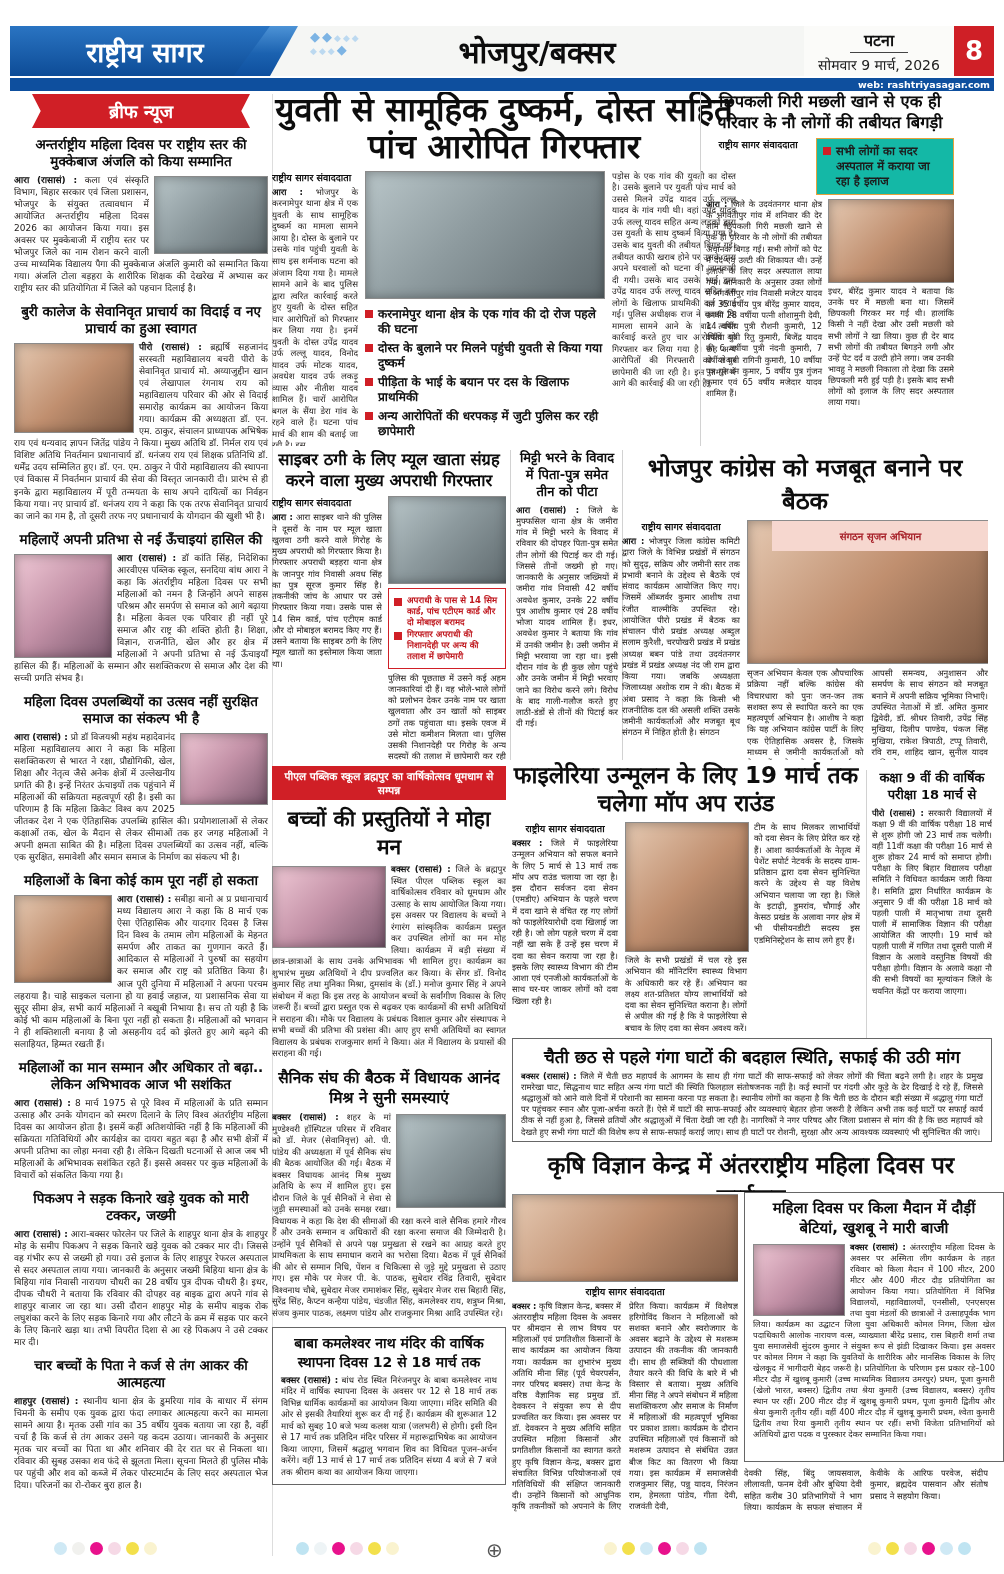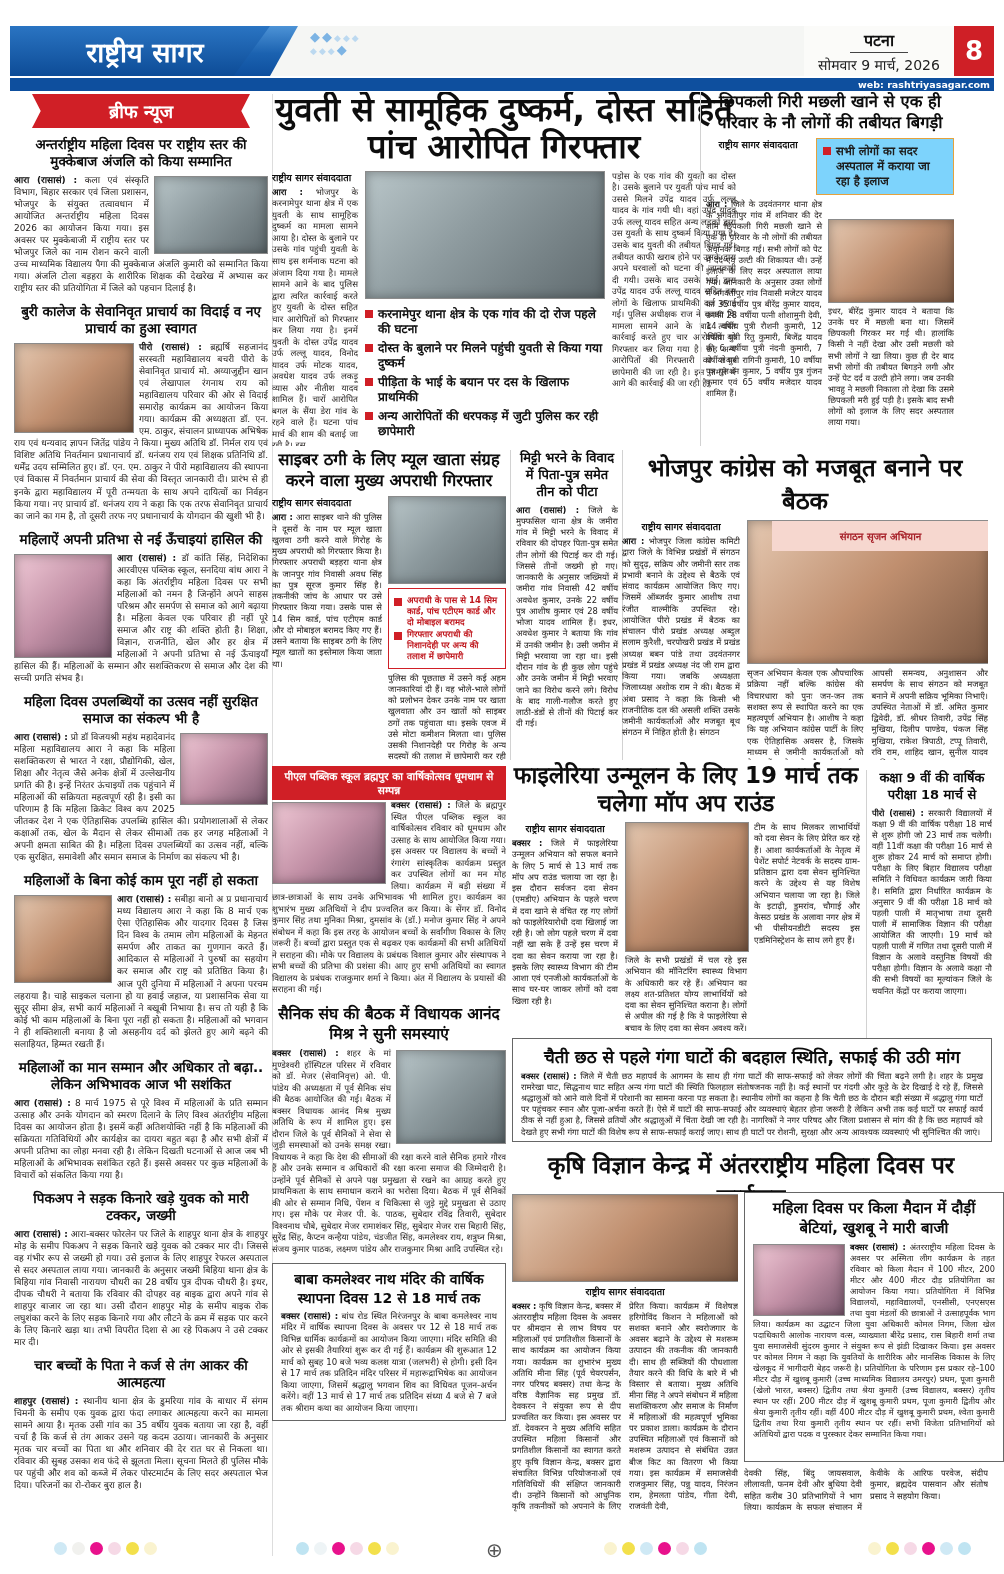--- a/index.html
+++ b/index.html
@@ -46,21 +46,21 @@
   .brief-art{margin-bottom:9px;}
   .brief-art .bt{font-size:13.5px;line-height:1.25;margin:2px 0 4px;}
   .ph-r{float:right;margin:2px 0 2px 5px;}
   .ph-l{float:left;margin:2px 5px 2px 0;}
   
   .main-head{font-size:33px;line-height:1.12;}
   .ms-row{display:flex;gap:7px;margin-top:5px;}
   .bul-box{border-bottom:3px solid #e8622a;padding:4px 0 6px;}
   .bul{display:flex;font-size:12px;font-weight:bold;color:#111;line-height:1.25;margin:4px 0;}
   
-  .hl-box{background:#7dd3fc;border:1px solid #e5a23c;padding:5px 6px;font-size:11.5px;font-weight:bold;
+  .hl-box{background:#14b8a6;border:1px solid #e5a23c;padding:5px 6px;font-size:11.5px;font-weight:bold;
           color:#1d1d1d;line-height:1.3;display:flex;}
   
   .redbox{border:1px solid #d01f26;padding:4px 5px;margin:4px 0;}
   .redbox .rl{display:flex;font-size:8.6px;font-weight:bold;color:#c01a20;line-height:1.25;margin:2px 0;}
   
   .kicker{background:#d01f26;color:#fff;font-weight:bold;font-size:10.5px;text-align:center;padding:3px 2px;}
   .boxed{border:1.5px solid #666;padding:6px 8px;background:#fff;}
   .banner{position:absolute;left:0;top:0;right:0;background:#f6d7cf;color:#a8232b;font-weight:bold;
           font-size:10px;text-align:center;padding:8px 0;margin-left:24px;}
   
@@ -71,20 +71,21 @@
 </head>
 <body>
 
 <div id="page">
 
   <div class="header">
     <div class="head-bar">
       <div class="mast">राष्ट्रीय सागर</div>
       <div class="head-center">
         <span class="diamonds">◆◆<small>◆◆◆</small><br><small>◆◆◆</small>◆</span>
+        <div class="section-title">भोजपुर/बक्सर</div>
       </div>
       <div class="edition-box">
         <div class="edition">पटना</div>
         <div class="dateline">सोमवार 9 मार्च, 2026</div>
       </div>
       <div class="pageno">8</div>
     </div>
     <div class="head-strip">
       <span>web: rashtriyasagar.com</span>
     </div>
@@ -178,21 +179,21 @@
     <div class="h-center" style="font-size:16.5px;line-height:1.25;">छिपकली गिरी मछली खाने से एक ही परिवार के नौ लोगों की तबीयत बिगड़ी</div>
     <div style="display:flex;gap:6px;margin-top:5px;align-items:flex-start;">
       <div class="byline" style="width:104px;">राष्ट्रीय सागर संवाददाता</div>
       <div class="hl-box" style="flex:1;">
         <span class="sq"></span>
         <span>सभी लोगों का सदर अस्पताल में कराया जा रहा है इलाज</span>
       </div>
     </div>
     <div style="display:flex;gap:6px;margin-top:4px;">
       <div class="body" style="font-size:8.3px;width:116px;"><span class="lead">आरा :</span> <span>जिले के उदवंतनगर थाना क्षेत्र के भगवतीपुर गांव में शनिवार की देर शाम छिपकली गिरी मछली खाने से एक ही परिवार के नौ लोगों की तबीयत अचानक बिगड़ गई। सभी लोगों को पेट में दर्द एवं उल्टी की शिकायत थी। उन्हें इलाज के लिए सदर अस्पताल लाया गया। जानकारी के अनुसार उक्त लोगों में भगवतीपुर गांव निवासी मजेटर यादव का 35 वर्षीय पुत्र बीरेंद्र कुमार यादव, उनकी 28 वर्षीया पत्नी शोशामुनी देवी, 14 वर्षीय पुत्री रौशनी कुमारी, 12 वर्षीया पुत्री रितु कुमारी, बिजेंद्र यादव की 6 वर्षीया पुत्री नंदनी कुमारी, 7 वर्षीया पुत्री रागिनी कुमारी, 10 वर्षीया पुत्र गुलशन कुमार, 5 वर्षीय पुत्र गुंजन कुमार एवं 65 वर्षीय मजेदार यादव शामिल हैं।</span></div>
-      <div style="flex:1;margin-top:20px;">
+      <div style="flex:1;">
         <div class="photo warm" style="width:100%;height:82px;margin-bottom:3px;"></div>
         <div class="body" style="font-size:8.3px;">इधर, बीरेंद्र कुमार यादव ने बताया कि उनके घर में मछली बना था। जिसमें छिपकली गिरकर मर गई थी। हालांकि किसी ने नहीं देखा और उसी मछली को सभी लोगों ने खा लिया। कुछ ही देर बाद सभी लोगों की तबीयत बिगड़ने लगी और उन्हें पेट दर्द व उल्टी होने लगा। जब उनकी भावहु ने मछली निकाला तो देखा कि उसमे छिपकली मरी हुई पड़ी है। इसके बाद सभी लोगों को इलाज के लिए सदर अस्पताल लाया गया।</div>
       </div>
     </div>
   </div>
 
   <div class="abs" style="left:272px;top:450px;width:234px;height:310px;">
     <div class="h-center" style="font-size:16.5px;line-height:1.25;">साइबर ठगी के लिए म्यूल खाता संग्रह करने वाला मुख्य अपराधी गिरफ्तार</div>
     <div style="display:flex;gap:6px;margin-top:5px;">
       <div style="width:110px;flex:0 0 auto;">
@@ -233,20 +234,21 @@
           <div class="banner">संगठन सृजन अभियान</div>
         </div>
         <div class="body cols2" style="font-size:8.4px;margin-top:4px;">सृजन अभियान केवल एक औपचारिक प्रक्रिया नहीं बल्कि कांग्रेस की विचारधारा को पुनः जन-जन तक सशक्त रूप से स्थापित करने का एक महत्वपूर्ण अभियान है। आशीष ने कहा कि यह अभियान कांग्रेस पार्टी के लिए एक ऐतिहासिक अवसर है, जिसके माध्यम से जमीनी कार्यकर्ताओं को नेतृत्व में आगे लाने और नई ऊर्जा का संचार करने का मार्ग प्रशस्त हो रहा है। आपसी समन्वय, अनुशासन और समर्पण के साथ संगठन को मजबूत बनाने में अपनी सक्रिय भूमिका निभाएँ। उपस्थित नेताओं में डॉ. अमित कुमार द्विवेदी, डॉ. श्रीधर तिवारी, उपेंद्र सिंह मुखिया, दिलीप पाण्डेय, पंकज सिंह मुखिया, राकेश त्रिपाठी, टप्पू तिवारी, रवि राम, शाहिद खान, सुनील यादव आदि रहे।</div>
       </div>
     </div>
   </div>
 
   <div class="abs" style="left:272px;top:766px;width:234px;height:792px;">
     <div>
       <div class="kicker">पीएल पब्लिक स्कूल ब्रह्मपुर का वार्षिकोत्सव धूमधाम से सम्पन्न</div>
+      <div class="h-center" style="font-size:21px;margin:4px 0;">बच्चों की प्रस्तुतियों ने मोहा मन</div>
       <div class="body" style="font-size:8.6px;"><span class="photo pink ph-l" style="width:112px;height:80px;"></span>
         <span class="lead">बक्सर (रासासं) :</span> <span>जिले के ब्रह्मपुर स्थित पीएल पब्लिक स्कूल का वार्षिकोत्सव रविवार को धूमधाम और उत्साह के साथ आयोजित किया गया। इस अवसर पर विद्यालय के बच्चों ने रंगारंग सांस्कृतिक कार्यक्रम प्रस्तुत कर उपस्थित लोगों का मन मोह लिया। कार्यक्रम में बड़ी संख्या में छात्र-छात्राओं के साथ उनके अभिभावक भी शामिल हुए। कार्यक्रम का शुभारंभ मुख्य अतिथियों ने दीप प्रज्वलित कर किया। के सेंगर डॉ. विनोद कुमार सिंह तथा मुनिका मिश्रा, दुमसांव के (डॉ.) मनोज कुमार सिंह ने अपने संबोधन में कहा कि इस तरह के आयोजन बच्चों के सर्वांगीण विकास के लिए जरूरी हैं। बच्चों द्वारा प्रस्तुत एक से बढ़कर एक कार्यक्रमों की सभी अतिथियों ने सराहना की। मौके पर विद्यालय के प्रबंधक विशाल कुमार और संस्थापक ने सभी बच्चों की प्रतिभा की प्रशंसा की। आए हुए सभी अतिथियों का स्वागत विद्यालय के प्रबंधक राजकुमार शर्मा ने किया। अंत में विद्यालय के प्रयासों की सराहना की गई।</span></div>
     </div>
 
     <div style="margin-top:8px;">
       <div class="h-center" style="font-size:15.5px;line-height:1.3;">सैनिक संघ की बैठक में विधायक आनंद मिश्र ने सुनी समस्याएं</div>
       <div class="body" style="font-size:8.6px;margin-top:4px;"><span class="photo cool ph-r" style="width:108px;height:92px;"></span>
         <span class="lead">बक्सर (रासासं) :</span> <span>शहर के मां मुण्डेश्वरी हॉस्पिटल परिसर में रविवार को डॉ. मेजर (सेवानिवृत्त) ओ. पी. पांडेय की अध्यक्षता में पूर्व सैनिक संघ की बैठक आयोजित की गई। बैठक में बक्सर विधायक आनंद मिश्र मुख्य अतिथि के रूप में शामिल हुए। इस दौरान जिले के पूर्व सैनिकों ने सेवा से जुड़ी समस्याओं को उनके समक्ष रखा। विधायक ने कहा कि देश की सीमाओं की रक्षा करने वाले सैनिक हमारे गौरव हैं और उनके सम्मान व अधिकारों की रक्षा करना समाज की जिम्मेदारी है। उन्होंने पूर्व सैनिकों से अपने पक्ष प्रमुखता से रखने का आग्रह करते हुए प्राथमिकता के साथ समाधान कराने का भरोसा दिया। बैठक में पूर्व सैनिकों की ओर से सम्मान निधि, पेंशन व चिकित्सा से जुड़े मुद्दे प्रमुखता से उठाए गए। इस मौके पर मेजर पी. के. पाठक, सुबेदार रविंद्र तिवारी, सुबेदार विश्वनाथ चौबे, सुबेदार मेजर रामाशंकर सिंह, सुबेदार मेजर रास बिहारी सिंह, सुरेंद्र सिंह, कैप्टन कन्हैया पांडेय, चंडजीत सिंह, कमलेश्वर राय, शत्रुघ्न मिश्रा, संजय कुमार पाठक, लक्ष्मण पांडेय और राजकुमार मिश्रा आदि उपस्थित रहे।</span></div>
     </div>
 

